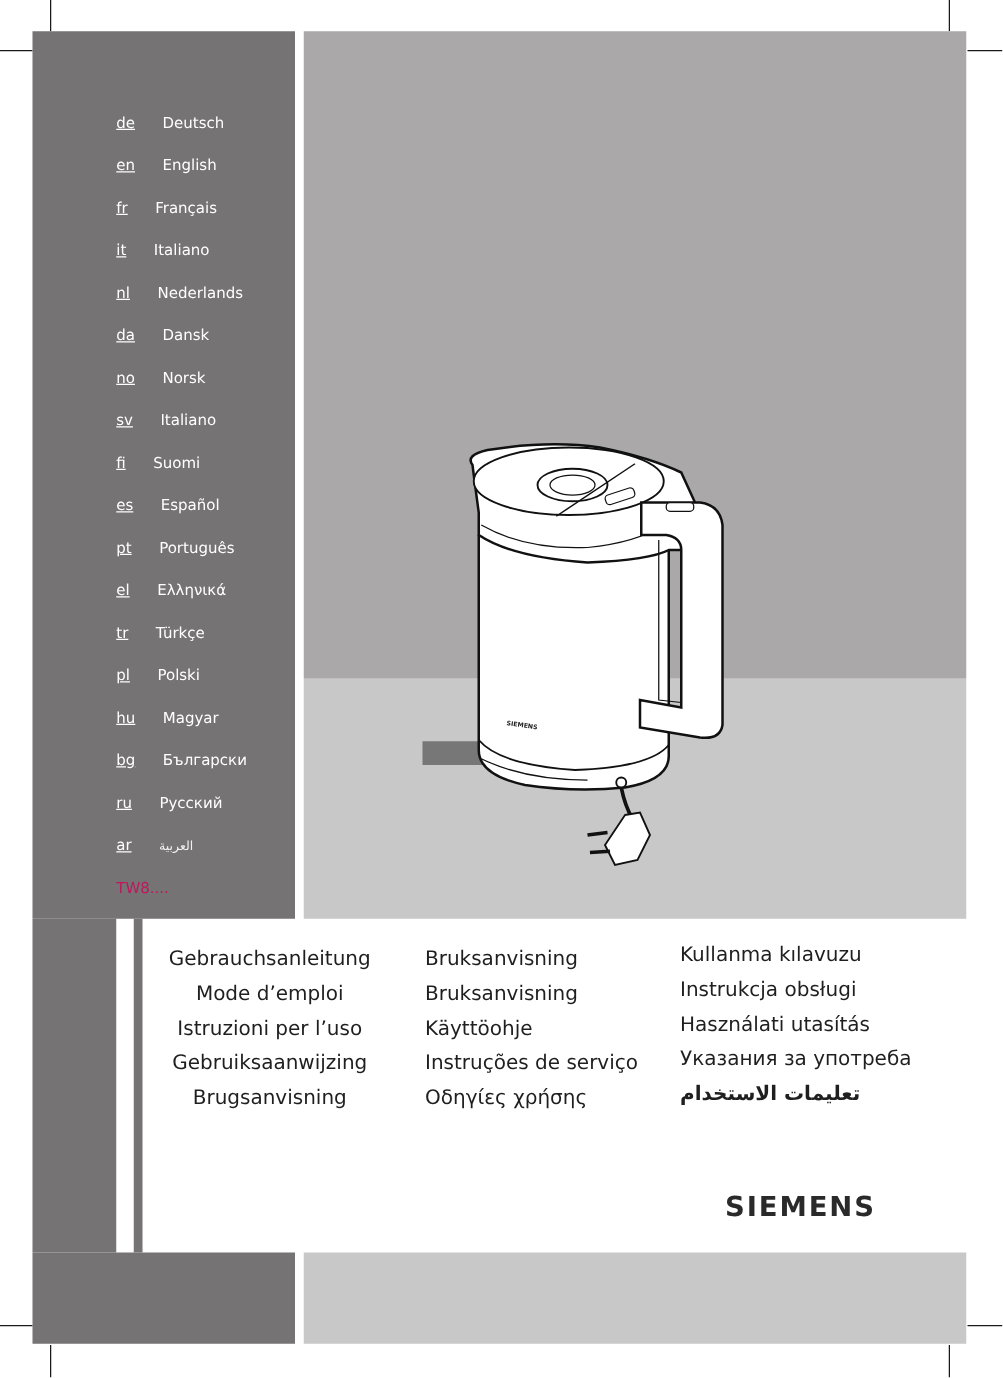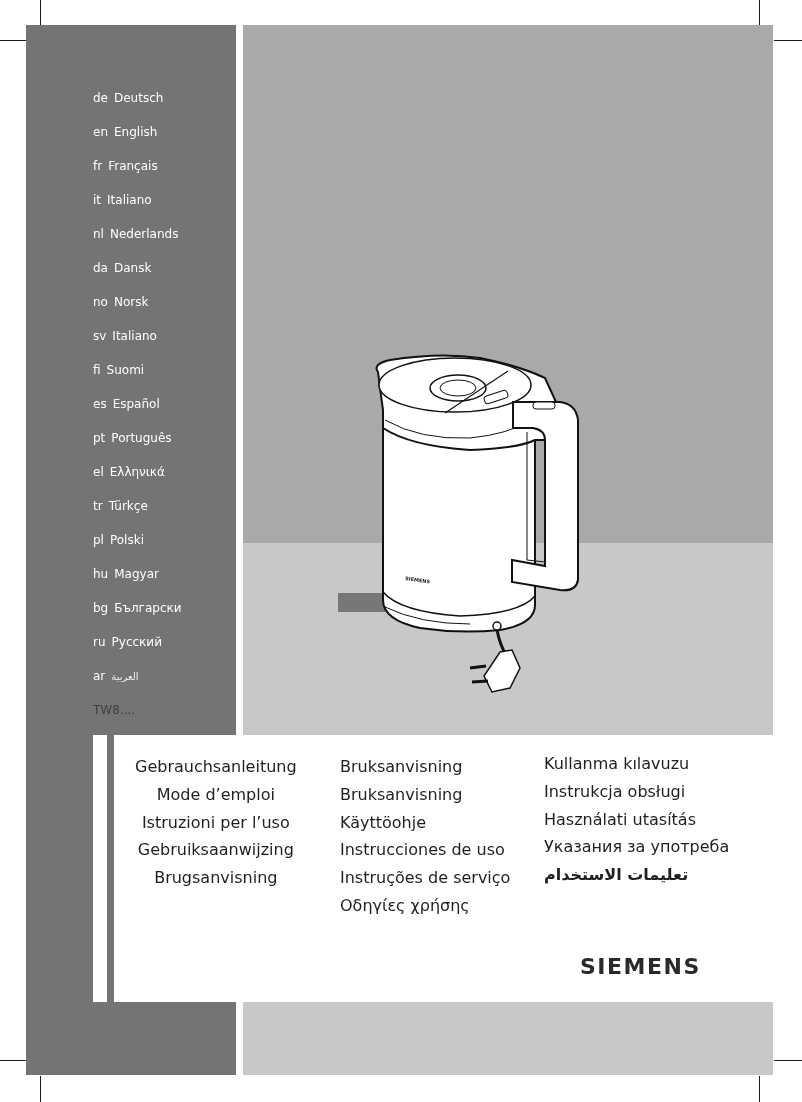--- a/index.html
+++ b/index.html
@@ -4,22 +4,22 @@
 <style>
   html, body { margin:0; padding:0; background:#ffffff; }
   body { width:802px; height:1102px; position:relative; overflow:hidden; font-family:"DejaVu Sans", sans-serif; }
   .abs { position:absolute; }
   .crop { position:absolute; background:#1a1a1a; }
   .dark { background:#757373; }
   .wall { background:#aaa8a8; }
   .floor { background:#c8c8c8; }
   .lang-list { position:absolute; left:93px; top:90px; margin:0; padding:0; list-style:none; }
   .lang-list li { height:34px; line-height:17px; font-size:12px; color:#ffffff; white-space:nowrap; font-family:"DejaVu Sans", sans-serif; }
-  .lang-list .code { display:inline-block; margin-right:6px; }
-  .model { position:absolute; left:93px; top:703px; font-size:12px; color:#404040; }
+  .lang-list .code { display:inline-block; margin-right:22px;text-decoration:underline; }
+  .model { position:absolute; left:93px; top:703px; font-size:12px; color:#be185d; }
   .titles { position:absolute; top:755px; margin:0; padding:0; list-style:none; }
   .titles li { height:27.8px; line-height:24px; font-size:16px; color:#1f1f1f; white-space:nowrap; font-family:"DejaVu Sans", sans-serif; }
   .titles li.ar { font-family:"DejaVu Sans", sans-serif; font-weight:bold; }
   .brand { position:absolute; left:580px; top:954px; font-size:22px; font-weight:bold; letter-spacing:1.5px; color:#2a2a2a; font-family:"DejaVu Sans", sans-serif; }
 </style>
 </head>
 <body>
 
 <div class="crop" style="left:40px;top:0;width:1px;height:25px;"></div>
 <div class="crop" style="left:0;top:40px;width:26px;height:1px;"></div>
@@ -94,21 +94,20 @@
   <li>Gebrauchsanleitung</li>
   <li>Mode d’emploi</li>
   <li>Istruzioni per l’uso</li>
   <li>Gebruiksaanwijzing</li>
   <li>Brugsanvisning</li>
 </ul>
 <ul class="titles" style="left:340px;">
   <li>Bruksanvisning</li>
   <li>Bruksanvisning</li>
   <li>Käyttöohje</li>
-  <li>Instrucciones de uso</li>
   <li>Instruções de serviço</li>
   <li>Οδηγίες χρήσης</li>
 </ul>
 <ul class="titles" style="left:544px;top:752px;">
   <li>Kullanma kılavuzu</li>
   <li>Instrukcja obsługi</li>
   <li>Használati utasítás</li>
   <li>Указания за употреба</li>
   <li class="ar">تعليمات الاستخدام</li>
 </ul>

